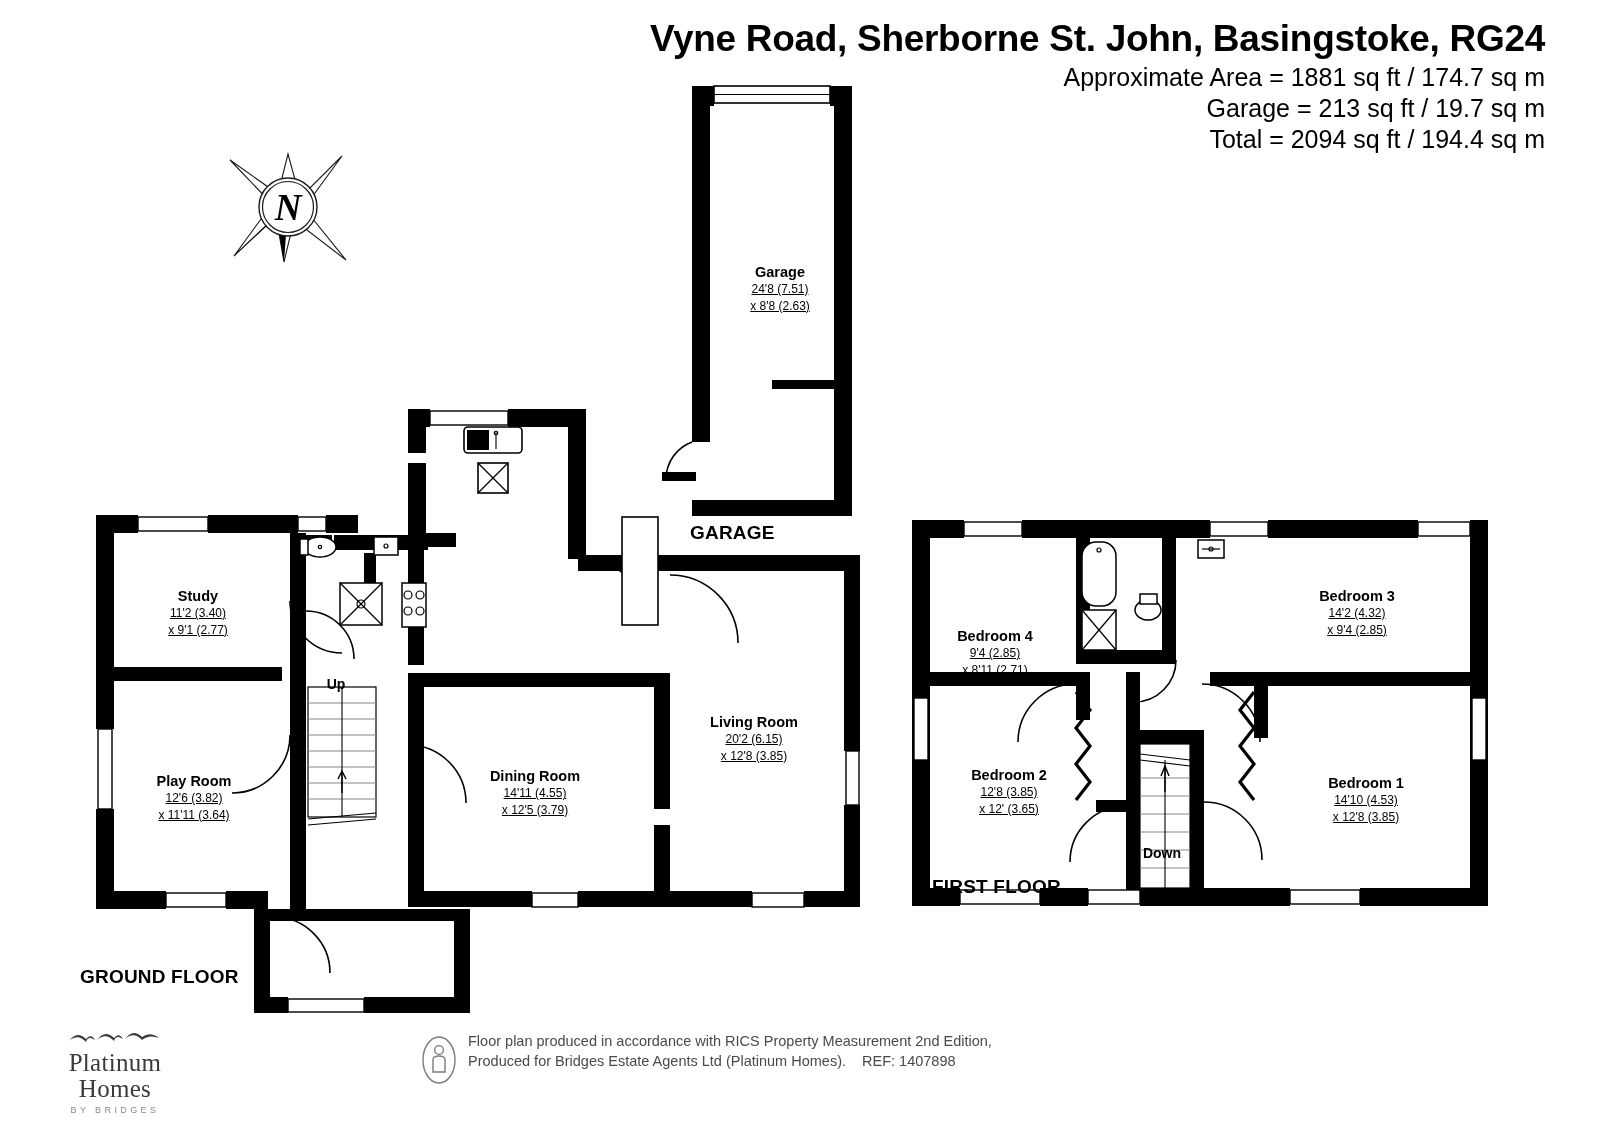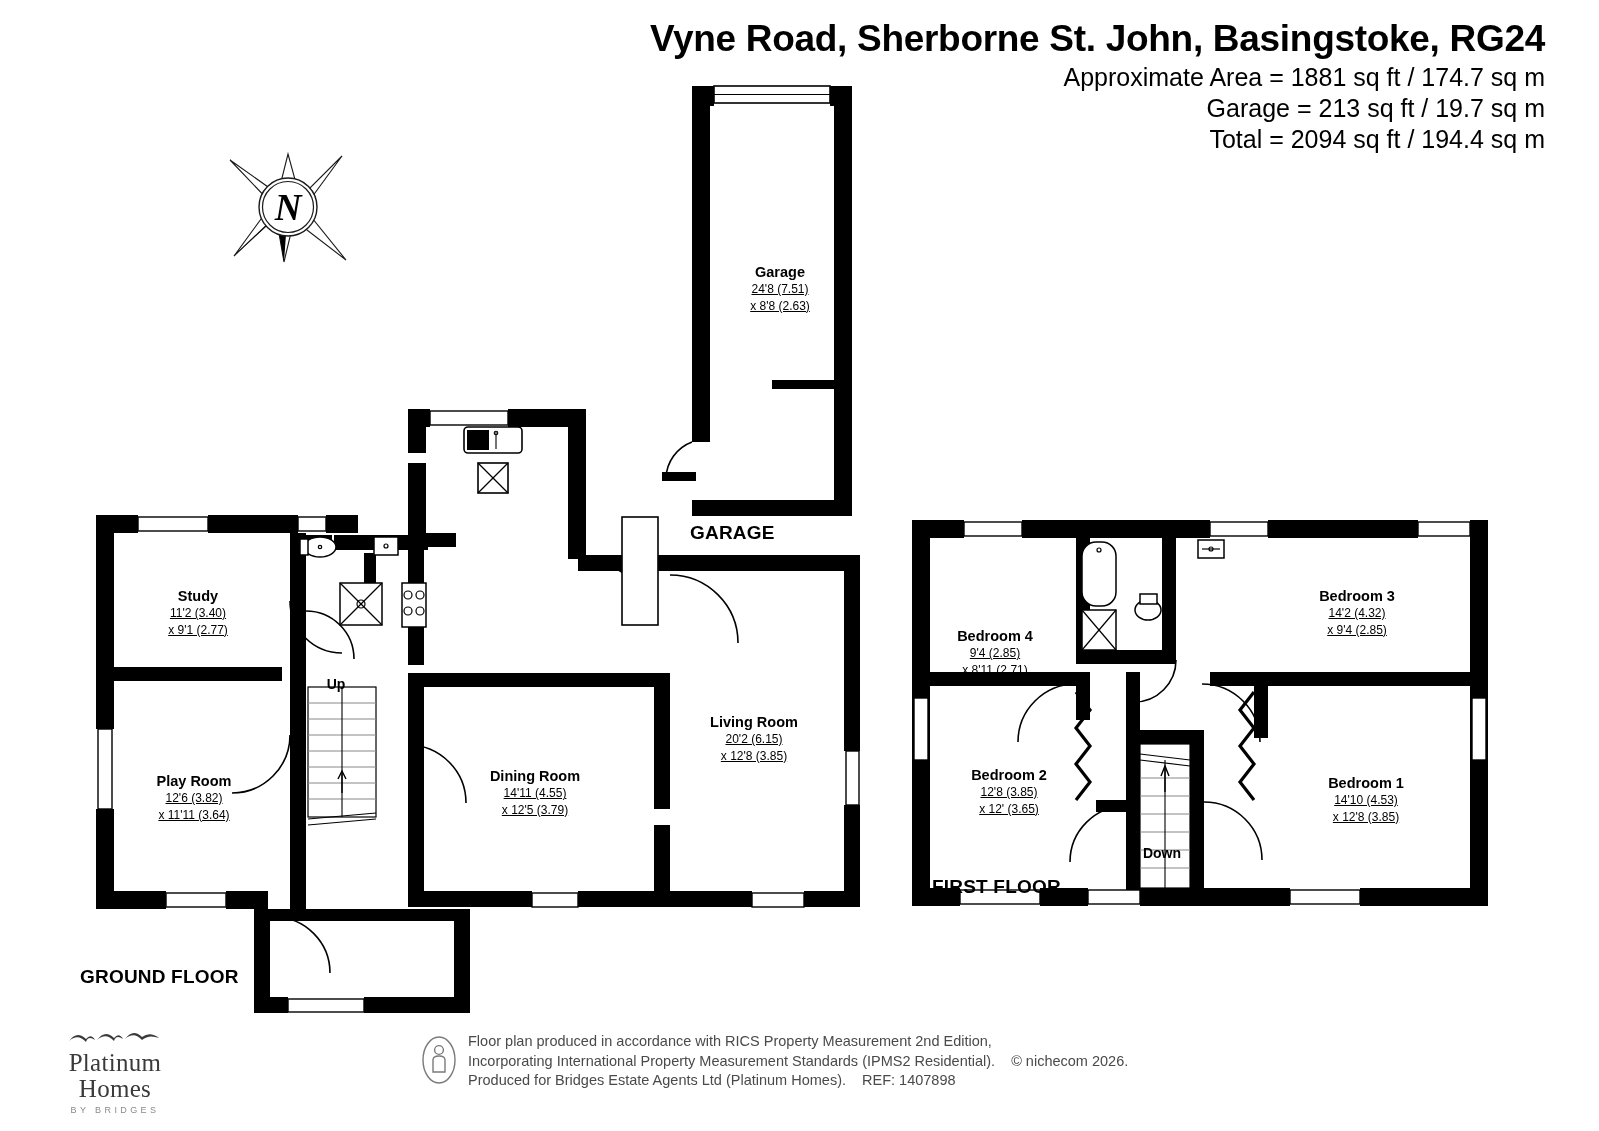--- a/index.html
+++ b/index.html
@@ -493,24 +493,20 @@
   <div class="floor-caption" style="left:690px; top:522px;">GARAGE</div>
 
   <svg id="rics-badge" viewBox="0 0 34 48">
     <ellipse cx="17" cy="24" rx="16" ry="23" fill="none" stroke="#7a7a7a" stroke-width="1.4"></ellipse>
     <circle cx="17" cy="14" r="4.4" fill="none" stroke="#7a7a7a" stroke-width="1.4"></circle>
     <path d="M 11 36 L 11 24 Q 11 20 17 20 Q 23 20 23 24 L 23 36 Z" fill="none" stroke="#7a7a7a" stroke-width="1.4"></path>
   </svg>
 
   <div id="footer-disclaimer">
     <span class="ln">Floor plan produced in accordance with RICS Property Measurement 2nd Edition,</span>
-    <span class="ln">
-      <span>Incorporating International Property Measurement Standards (IPMS2 Residential).</span>
-      <span class="copyright-inline">© nichecom 2026.</span>
-    </span>
     <span class="ln">
       <span>Produced for Bridges Estate Agents Ltd (Platinum Homes).</span>
       <span class="copyright-inline">REF: 1407898</span>
     </span>
   </div>
 
   <div id="logo-block">
     <svg id="logo-birds" viewBox="0 0 120 20">
       <path d="M 14 15 Q 22 4 31 13 Q 36 7 40 14 Q 33 9 31 16 Q 23 7 14 15 Z" fill="#3a3a3a"></path>
       <path d="M 42 14 Q 50 3 59 12 Q 64 6 68 13 Q 61 8 59 15 Q 51 6 42 14 Z" fill="#3a3a3a"></path>

